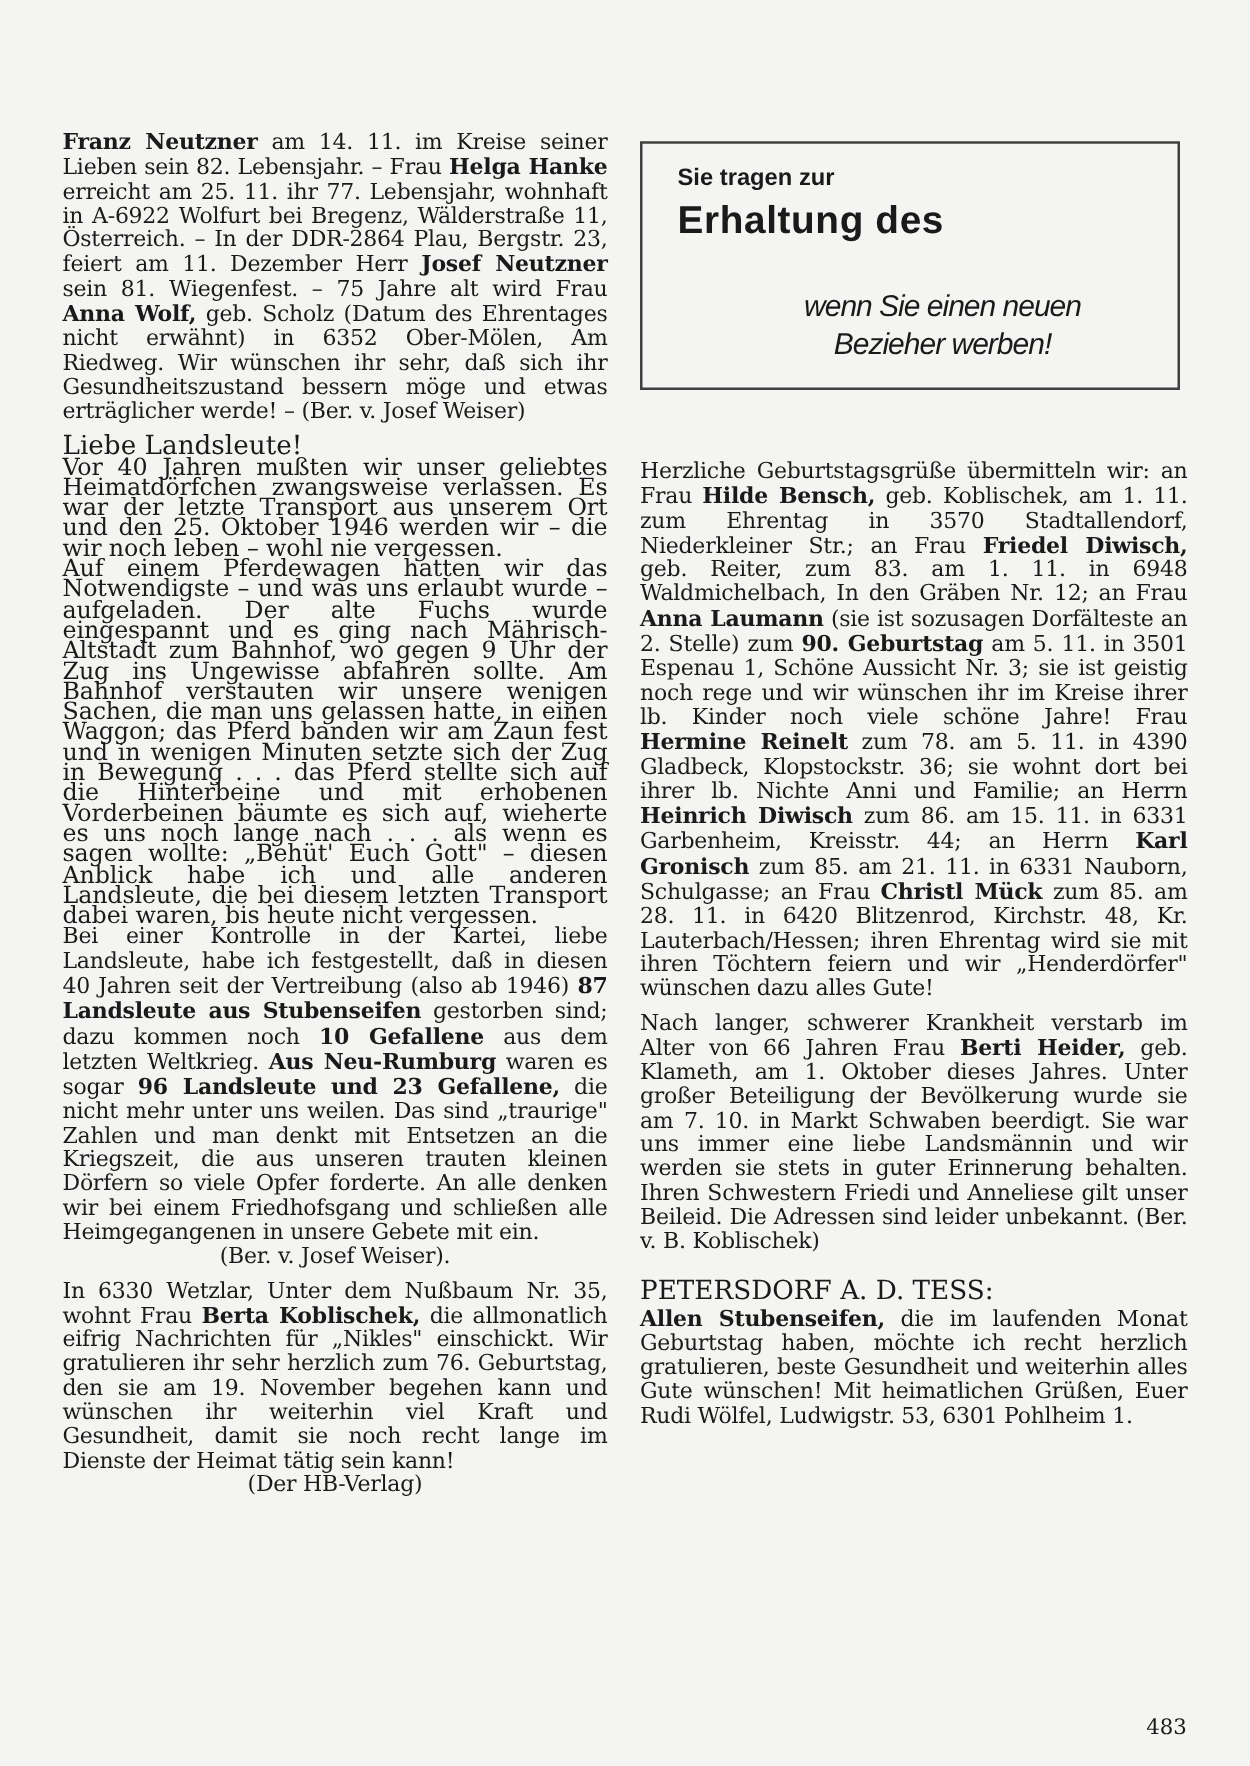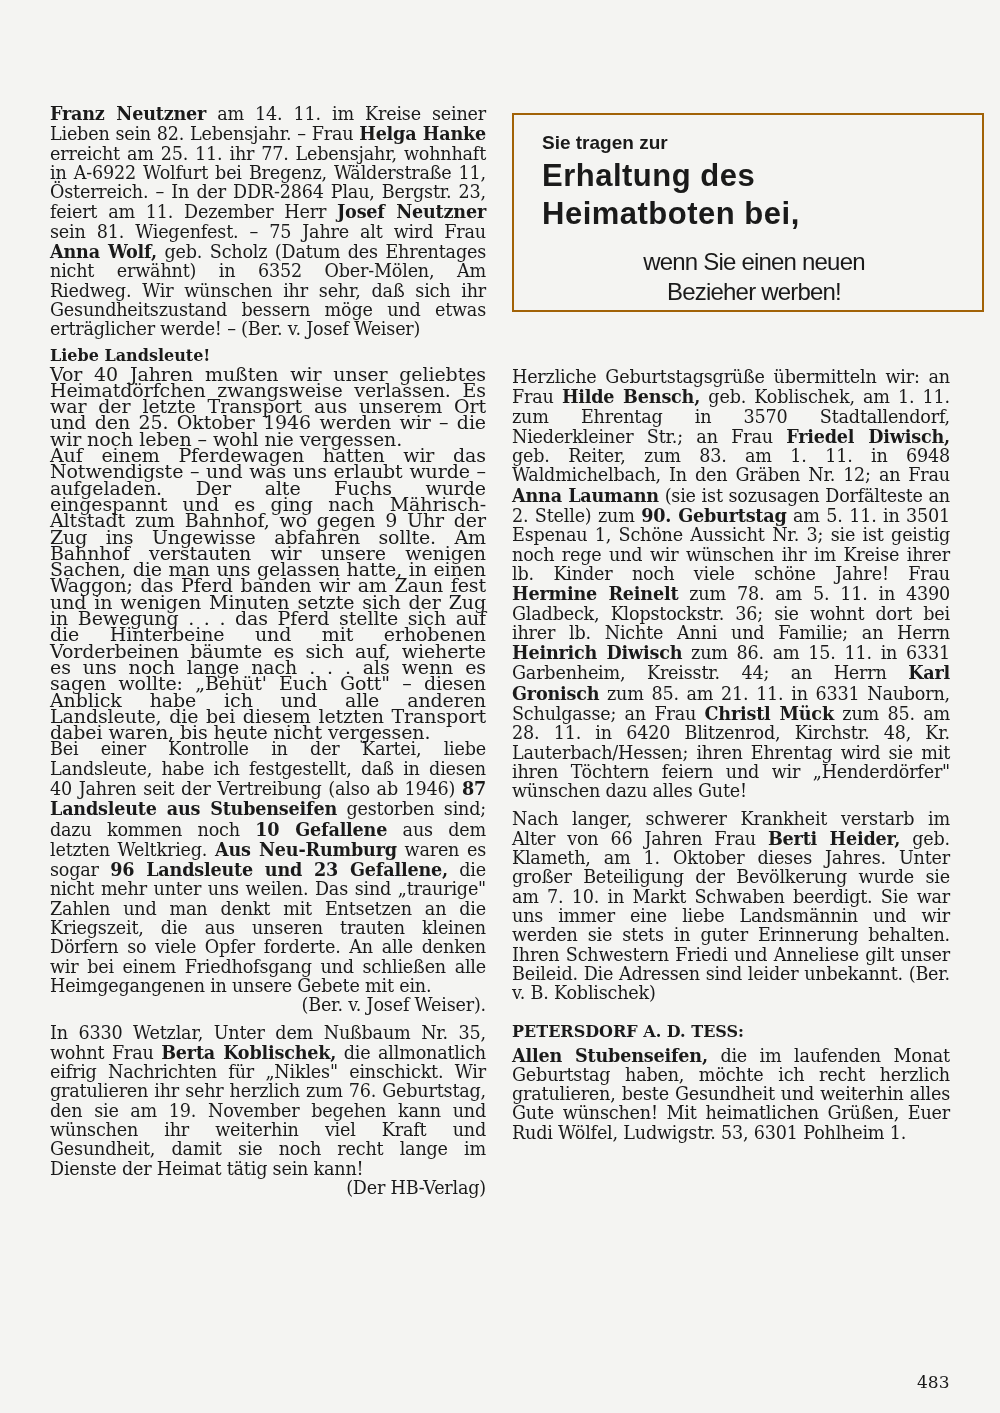--- a/index.html
+++ b/index.html
@@ -24,49 +24,49 @@
       line-height: 19.3px;
       letter-spacing: -0.2px;
     }
     .small-text {
       font-size: 19px;
       line-height: 16.3px;
       letter-spacing: -0.1px;
     }
     b { font-weight: bold; }
     .heading {
-      font-weight: bold;
-      font-size: 16px;
+      font-weight: normal;
+      font-size: 21px;
       line-height: 20px;
       margin-top: 6px;
     }
-    .right-align { text-align: right; }
+    .right-align { text-align: center; }
     .gap { margin-top: 8px; }
     .gap-lg { margin-top: 18px; }
 
     .promo-box {
       position: absolute;
       left: 512px; top: 113px;
-      width: 472px; height: 199px;
-      border: 2px solid #a16207;
+      width: 432px; height: 199px;
+      border: 2px solid #404040;
       box-sizing: border-box;
       font-family: "Liberation Sans", "DejaVu Sans", sans-serif;
     }
     .promo-small {
       position: absolute; left: 28px; top: 17px;
       font-size: 19px; font-weight: bold;
     }
     .promo-big {
       position: absolute; left: 28px; top: 42px;
       font-size: 31px; font-weight: 700; line-height: 38px;
       letter-spacing: 0.5px;
     }
     .promo-italic {
-      position: absolute; left: 75px; top: 132px; width: 330px;
-      font-size: 24px; line-height: 30px;
+      position: absolute; left: 75px; top: 116px; width: 330px;
+      font-size: 24px; font-style: italic; line-height: 30px;
       text-align: center;
       letter-spacing: -0.8px;
     }
     .page-number {
       position: absolute; left: 917px; top: 1372px;
       font-size: 17px;
     }
   </style>
 </head>
 <body>
@@ -79,21 +79,20 @@
   <p class="body-text">Bei einer Kontrolle in der Kartei, liebe Landsleute, habe ich festgestellt, daß in diesen 40 Jahren seit der Vertreibung (also ab 1946) <b>87 Landsleute aus Stubenseifen</b> gestorben sind; dazu kommen noch <b>10 Gefallene</b> aus dem letzten Weltkrieg. <b>Aus Neu-Rumburg</b> waren es sogar <b>96 Landsleute und 23 Gefallene,</b> die nicht mehr unter uns weilen. Das sind „traurige" Zahlen und man denkt mit Entsetzen an die Kriegszeit, die aus unseren trauten kleinen Dörfern so viele Opfer forderte. An alle denken wir bei einem Friedhofsgang und schließen alle Heimgegangenen in unsere Gebete mit ein.</p>
   <p class="body-text right-align">(Ber. v. Josef Weiser).</p>
   <p class="body-text gap">In 6330 Wetzlar, Unter dem Nußbaum Nr. 35, wohnt Frau <b>Berta Koblischek,</b> die allmonatlich eifrig Nachrichten für „Nikles" einschickt. Wir gratulieren ihr sehr herzlich zum 76. Geburtstag, den sie am 19. November begehen kann und wünschen ihr weiterhin viel Kraft und Gesundheit, damit sie noch recht lange im Dienste der Heimat tätig sein kann!</p>
   <p class="body-text right-align">(Der HB-Verlag)</p>
 </div>
 
 <div class="promo-box">
   <div class="promo-small">Sie tragen zur</div>
   <div class="promo-big">
     <div>Erhaltung des</div>
-    <div>Heimatboten bei,</div>
   </div>
   <div class="promo-italic">
     <div>wenn Sie einen neuen</div>
     <div>Bezieher werben!</div>
   </div>
 </div>
 
 <div class="col col-right" style="top:368px">
   <p class="body-text">Herzliche Geburtstagsgrüße übermitteln wir: an Frau <b>Hilde Bensch,</b> geb. Koblischek, am 1. 11. zum Ehrentag in 3570 Stadtallendorf, Niederkleiner Str.; an Frau <b>Friedel Diwisch,</b> geb. Reiter, zum 83. am 1. 11. in 6948 Waldmichelbach, In den Gräben Nr. 12; an Frau <b>Anna Laumann</b> (sie ist sozusagen Dorfälteste an 2. Stelle) zum <b>90. Geburtstag</b> am 5. 11. in 3501 Espenau 1, Schöne Aussicht Nr. 3; sie ist geistig noch rege und wir wünschen ihr im Kreise ihrer lb. Kinder noch viele schöne Jahre! Frau <b>Hermine Reinelt</b> zum 78. am 5. 11. in 4390 Gladbeck, Klopstockstr. 36; sie wohnt dort bei ihrer lb. Nichte Anni und Familie; an Herrn <b>Heinrich Diwisch</b> zum 86. am 15. 11. in 6331 Garbenheim, Kreisstr. 44; an Herrn <b>Karl Gronisch</b> zum 85. am 21. 11. in 6331 Nauborn, Schulgasse; an Frau <b>Christl Mück</b> zum 85. am 28. 11. in 6420 Blitzenrod, Kirchstr. 48, Kr. Lauterbach/Hessen; ihren Ehrentag wird sie mit ihren Töchtern feiern und wir „Henderdörfer" wünschen dazu alles Gute!</p>
   <p class="body-text gap">Nach langer, schwerer Krankheit verstarb im Alter von 66 Jahren Frau <b>Berti Heider,</b> geb. Klameth, am 1. Oktober dieses Jahres. Unter großer Beteiligung der Bevölkerung wurde sie am 7. 10. in Markt Schwaben beerdigt. Sie war uns immer eine liebe Landsmännin und wir werden sie stets in guter Erinnerung behalten. Ihren Schwestern Friedi und Anneliese gilt unser Beileid. Die Adressen sind leider unbekannt. (Ber. v. B. Koblischek)</p>

